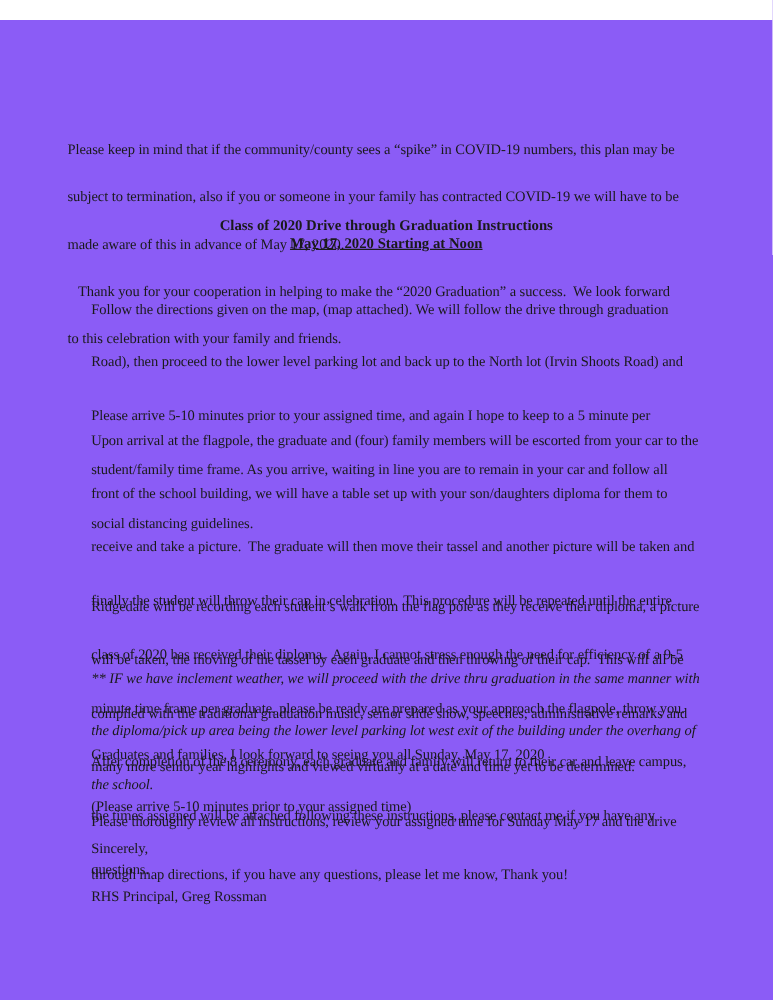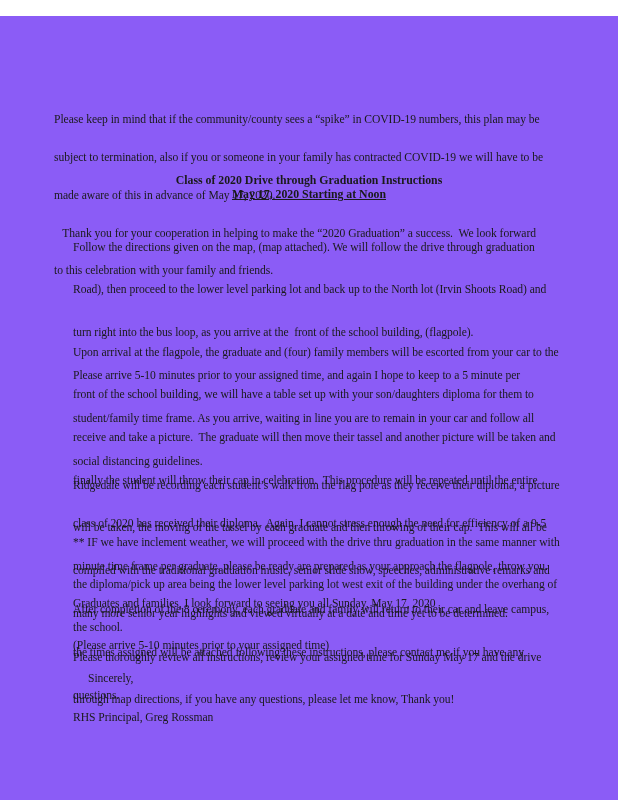--- a/index.html
+++ b/index.html
@@ -24,21 +24,20 @@
     <span class="line">   Thank you for your cooperation in helping to make the “2020 Graduation” a success.  We look forward</span>
     <span class="line">to this celebration with your family and friends.</span>
   </div>
 
   <div class="title" style="top:157px;">Class of 2020 Drive through Graduation Instructions</div>
   <div class="title" style="top:171px;text-decoration:underline;">May 17, 2020 Starting at Noon</div>
 
   <div class="body-block" style="top:196px;">
     <span class="line">Follow the directions given on the map, (map attached). We will follow the drive through graduation</span>
     <span class="line">Road), then proceed to the lower level parking lot and back up to the North lot (Irvin Shoots Road) and</span>
-    <span class="line">turn right into the bus loop, as you arrive at the  front of the school building, (flagpole).</span>
     <span class="line">Please arrive 5-10 minutes prior to your assigned time, and again I hope to keep to a 5 minute per</span>
     <span class="line">student/family time frame. As you arrive, waiting in line you are to remain in your car and follow all</span>
     <span class="line">social distancing guidelines.</span>
   </div>
 
   <div class="body-block" style="top:301px;">
     <span class="line">Upon arrival at the flagpole, the graduate and (four) family members will be escorted from your car to the</span>
     <span class="line">front of the school building, we will have a table set up with your son/daughters diploma for them to</span>
     <span class="line">receive and take a picture.  The graduate will then move their tassel and another picture will be taken and</span>
     <span class="line">finally the student will throw their cap in celebration.  This procedure will be repeated until the entire</span>
@@ -49,32 +48,32 @@
     <span class="line">questions.</span>
   </div>
 
   <div class="body-block" style="top:434px;">
     <span class="line">Ridgedale will be recording each student’s walk from the flag pole as they receive their diploma, a picture</span>
     <span class="line">will be taken, the moving of the tassel by each graduate and then throwing of their cap.  This will all be</span>
     <span class="line">compiled with the traditional graduation music, senior slide show, speeches, administrative remarks and</span>
     <span class="line">many more senior year highlights and viewed virtually at a date and time yet to be determined.</span>
   </div>
 
-  <div class="body-block" style="top:491px;">
+  <div class="body-block" style="top:491px;font-style:italic;">
     <span class="line">** IF we have inclement weather, we will proceed with the drive thru graduation in the same manner with</span>
     <span class="line">the diploma/pick up area being the lower level parking lot west exit of the building under the overhang of</span>
     <span class="line">the school.</span>
   </div>
 
   <div class="body-block" style="top:552px;">
     <span class="line">Graduates and families, I look forward to seeing you all Sunday, May 17, 2020</span>
     <span class="line">(Please arrive 5-10 minutes prior to your assigned time)</span>
   </div>
 
   <div class="body-block" style="top:606px;">
     <span class="line">Please thoroughly review all instructions, review your assigned time for Sunday May 17 and the drive</span>
     <span class="line">through map directions, if you have any questions, please let me know, Thank you!</span>
   </div>
 
-  <div class="body-block" style="top:656px;margin-left:15px;">Sincerely,</div>
+  <div class="body-block" style="top:656px;">Sincerely,</div>
   <div class="body-block" style="top:695px;">RHS Principal, Greg Rossman</div>
 
 </div>
 
 </body></html>

